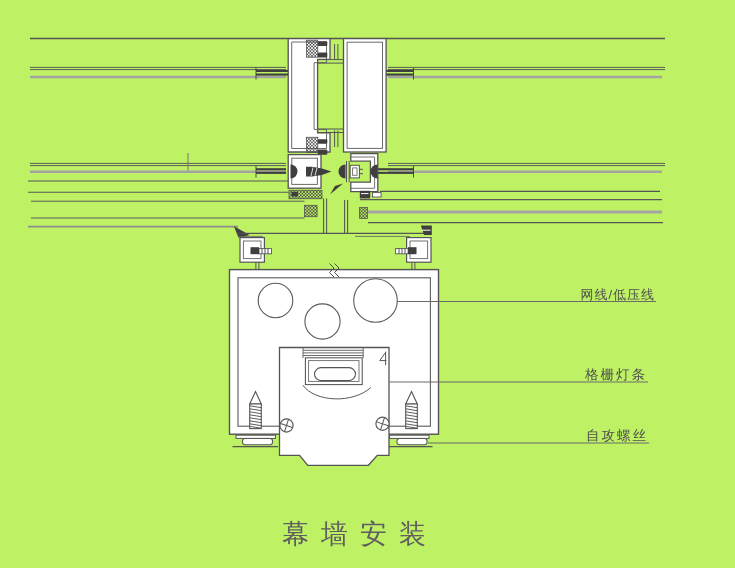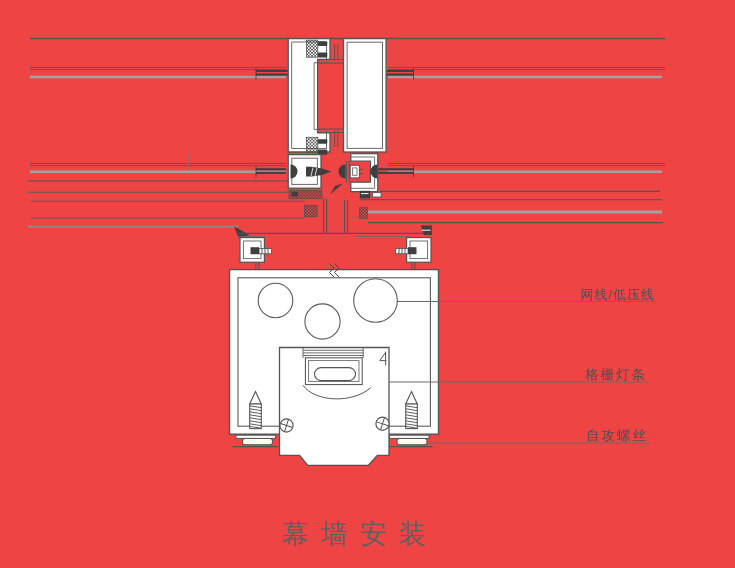--- a/index.html
+++ b/index.html
@@ -1,16 +1,16 @@
 <!DOCTYPE html>
 <html><head>
 <meta charset="utf-8">
 <style>
   html,body{margin:0;padding:0;background:#ffffff;}
-  .stage{position:relative;width:735px;height:568px;background:#ef4444;overflow:hidden;
+  .stage{position:relative;width:735px;height:568px;background:#bef264;overflow:hidden;
          font-family:"Liberation Sans","DejaVu Sans",sans-serif;}
   svg{display:block;}
   text{font-family:"Liberation Sans","DejaVu Sans",sans-serif;}
 </style>
 </head>
 <body>
 
 <div class="stage">
 <svg width="735" height="568" viewBox="0 0 735 568">
   <defs>

